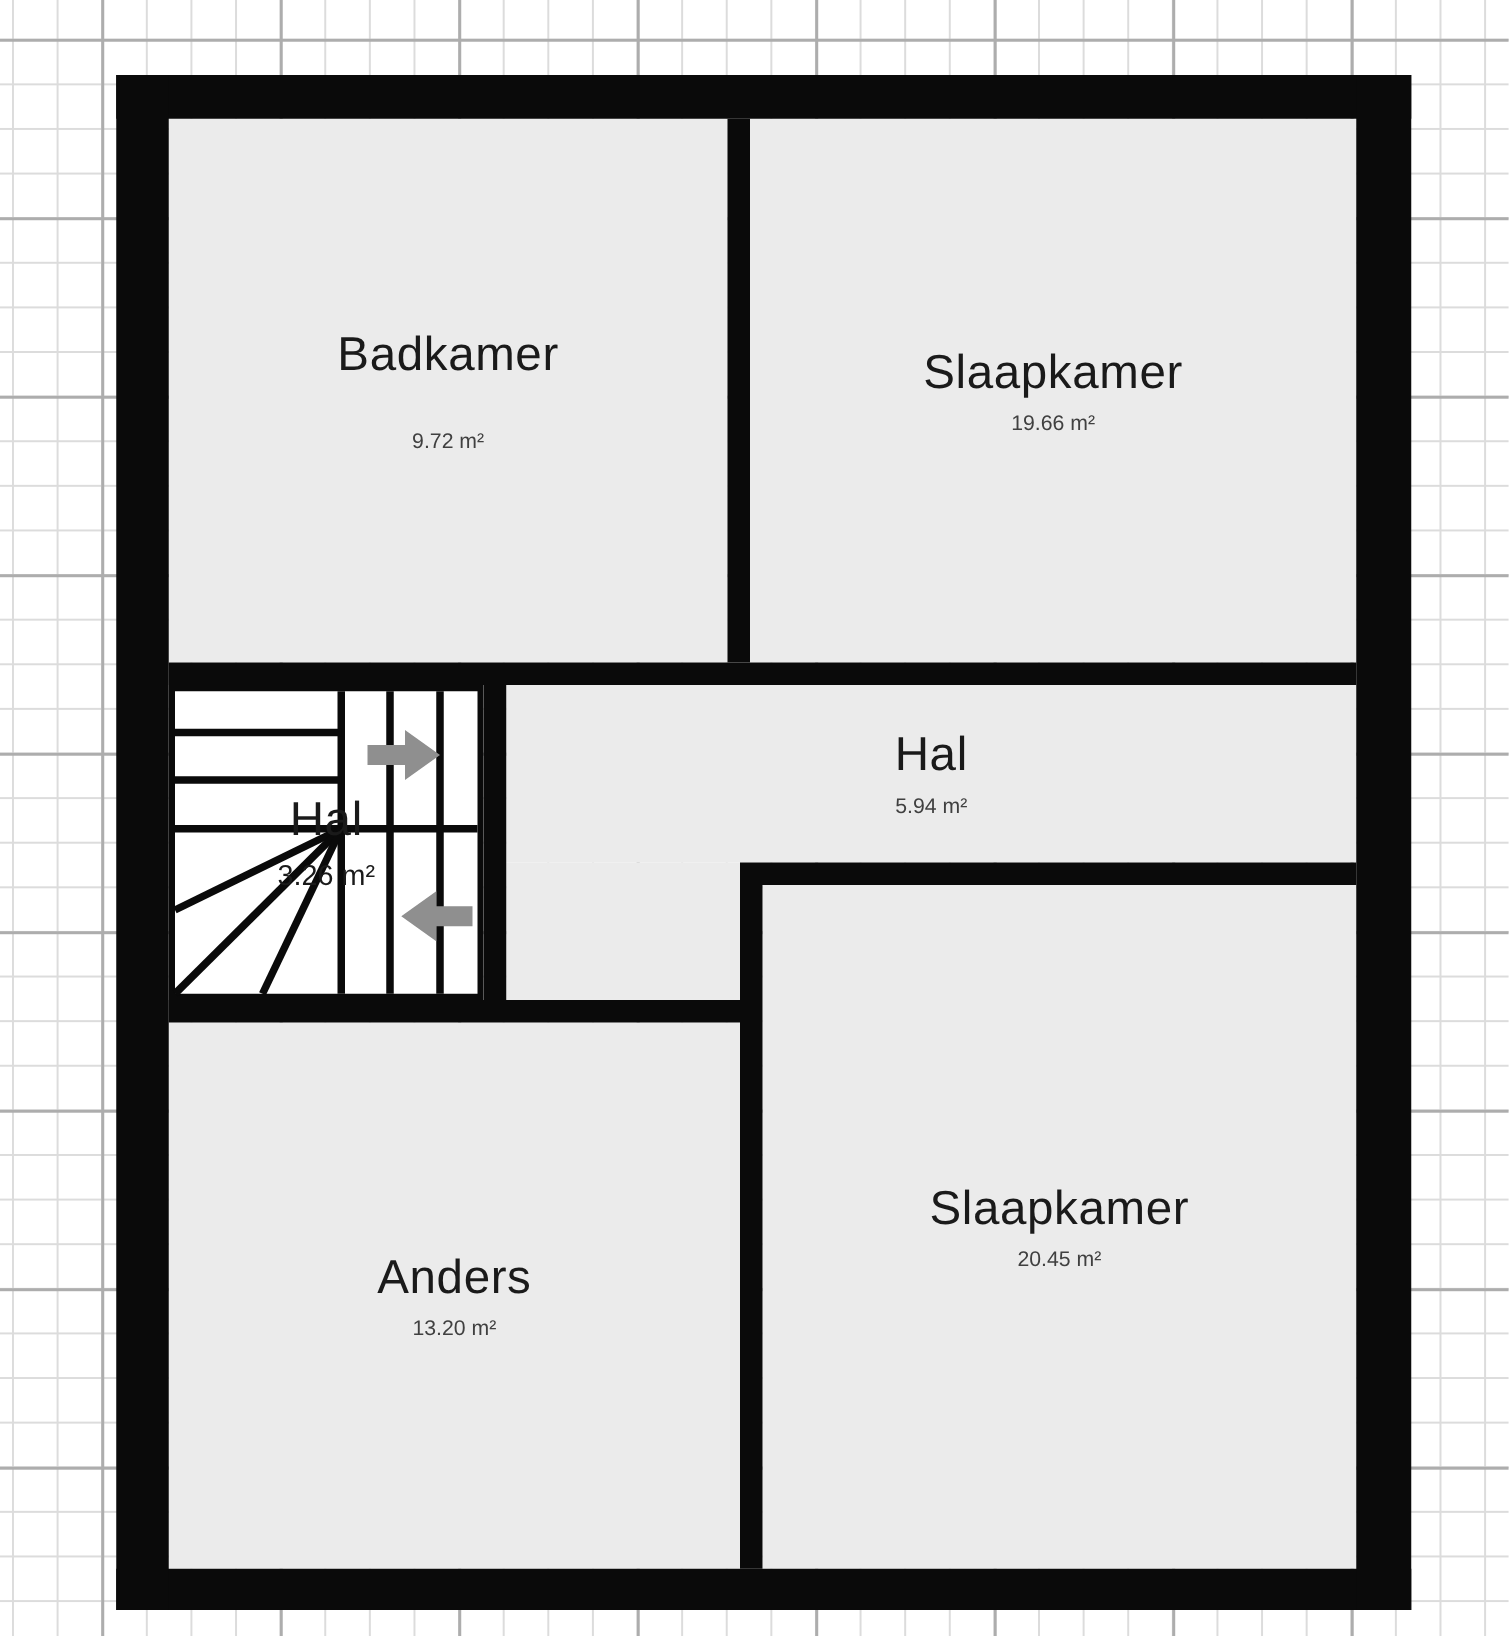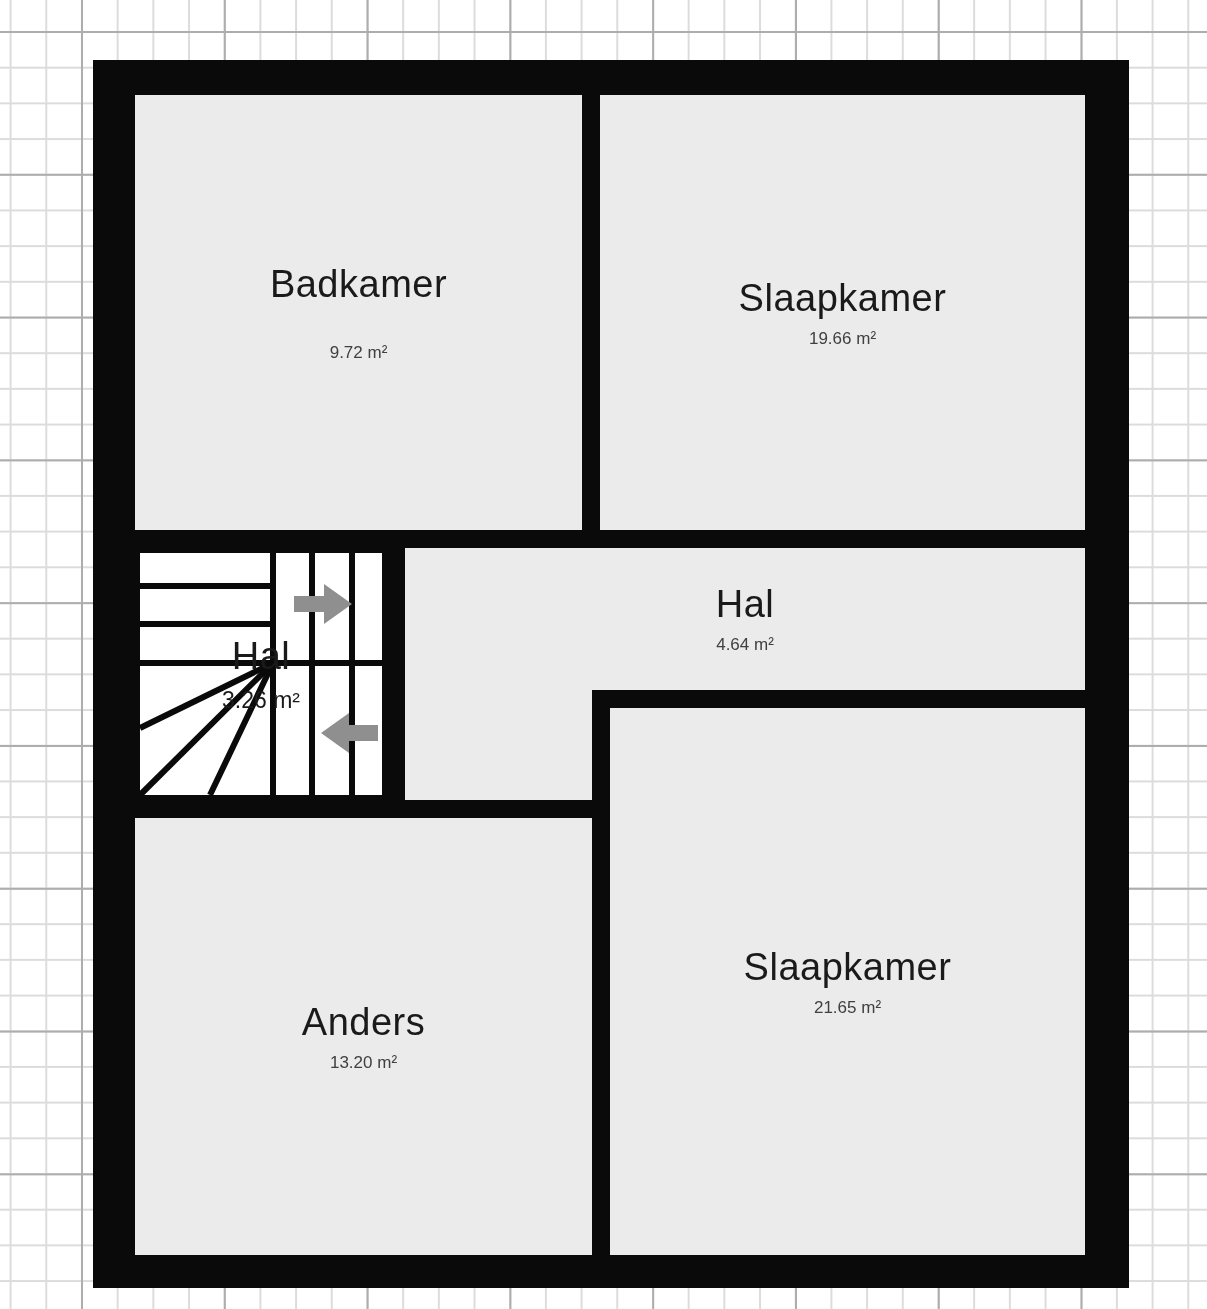--- a/index.html
+++ b/index.html
@@ -126,33 +126,33 @@
     <div class="area">9.72 m²</div>
   </div>
 
   <div class="room" id="room-slaapkamer-top">
     <div class="title">Slaapkamer</div>
     <div class="area">19.66 m²</div>
   </div>
 
   <div class="room" id="room-hal-main">
     <div class="title">Hal</div>
-    <div class="area">4.64 m²</div>
+    <div class="area">5.94 m²</div>
   </div>
 
   <div class="room" id="room-hal-ext"></div>
 
   <div class="room" id="room-anders">
     <div class="title">Anders</div>
     <div class="area">13.20 m²</div>
   </div>
 
   <div class="room" id="room-slaapkamer-bot">
     <div class="title">Slaapkamer</div>
-    <div class="area">21.65 m²</div>
+    <div class="area">20.45 m²</div>
   </div>
 
   <div class="stairs">
     <svg width="252" height="252" viewBox="0 0 252 252">
       <rect x="0" y="0" width="252" height="252" fill="#0a0a0a"></rect>
       <rect x="5" y="5" width="242" height="242" fill="#ffffff"></rect>
       <g stroke="#0a0a0a" stroke-width="6">
 
         <line x1="5" y1="115" x2="247" y2="115"></line>
 

